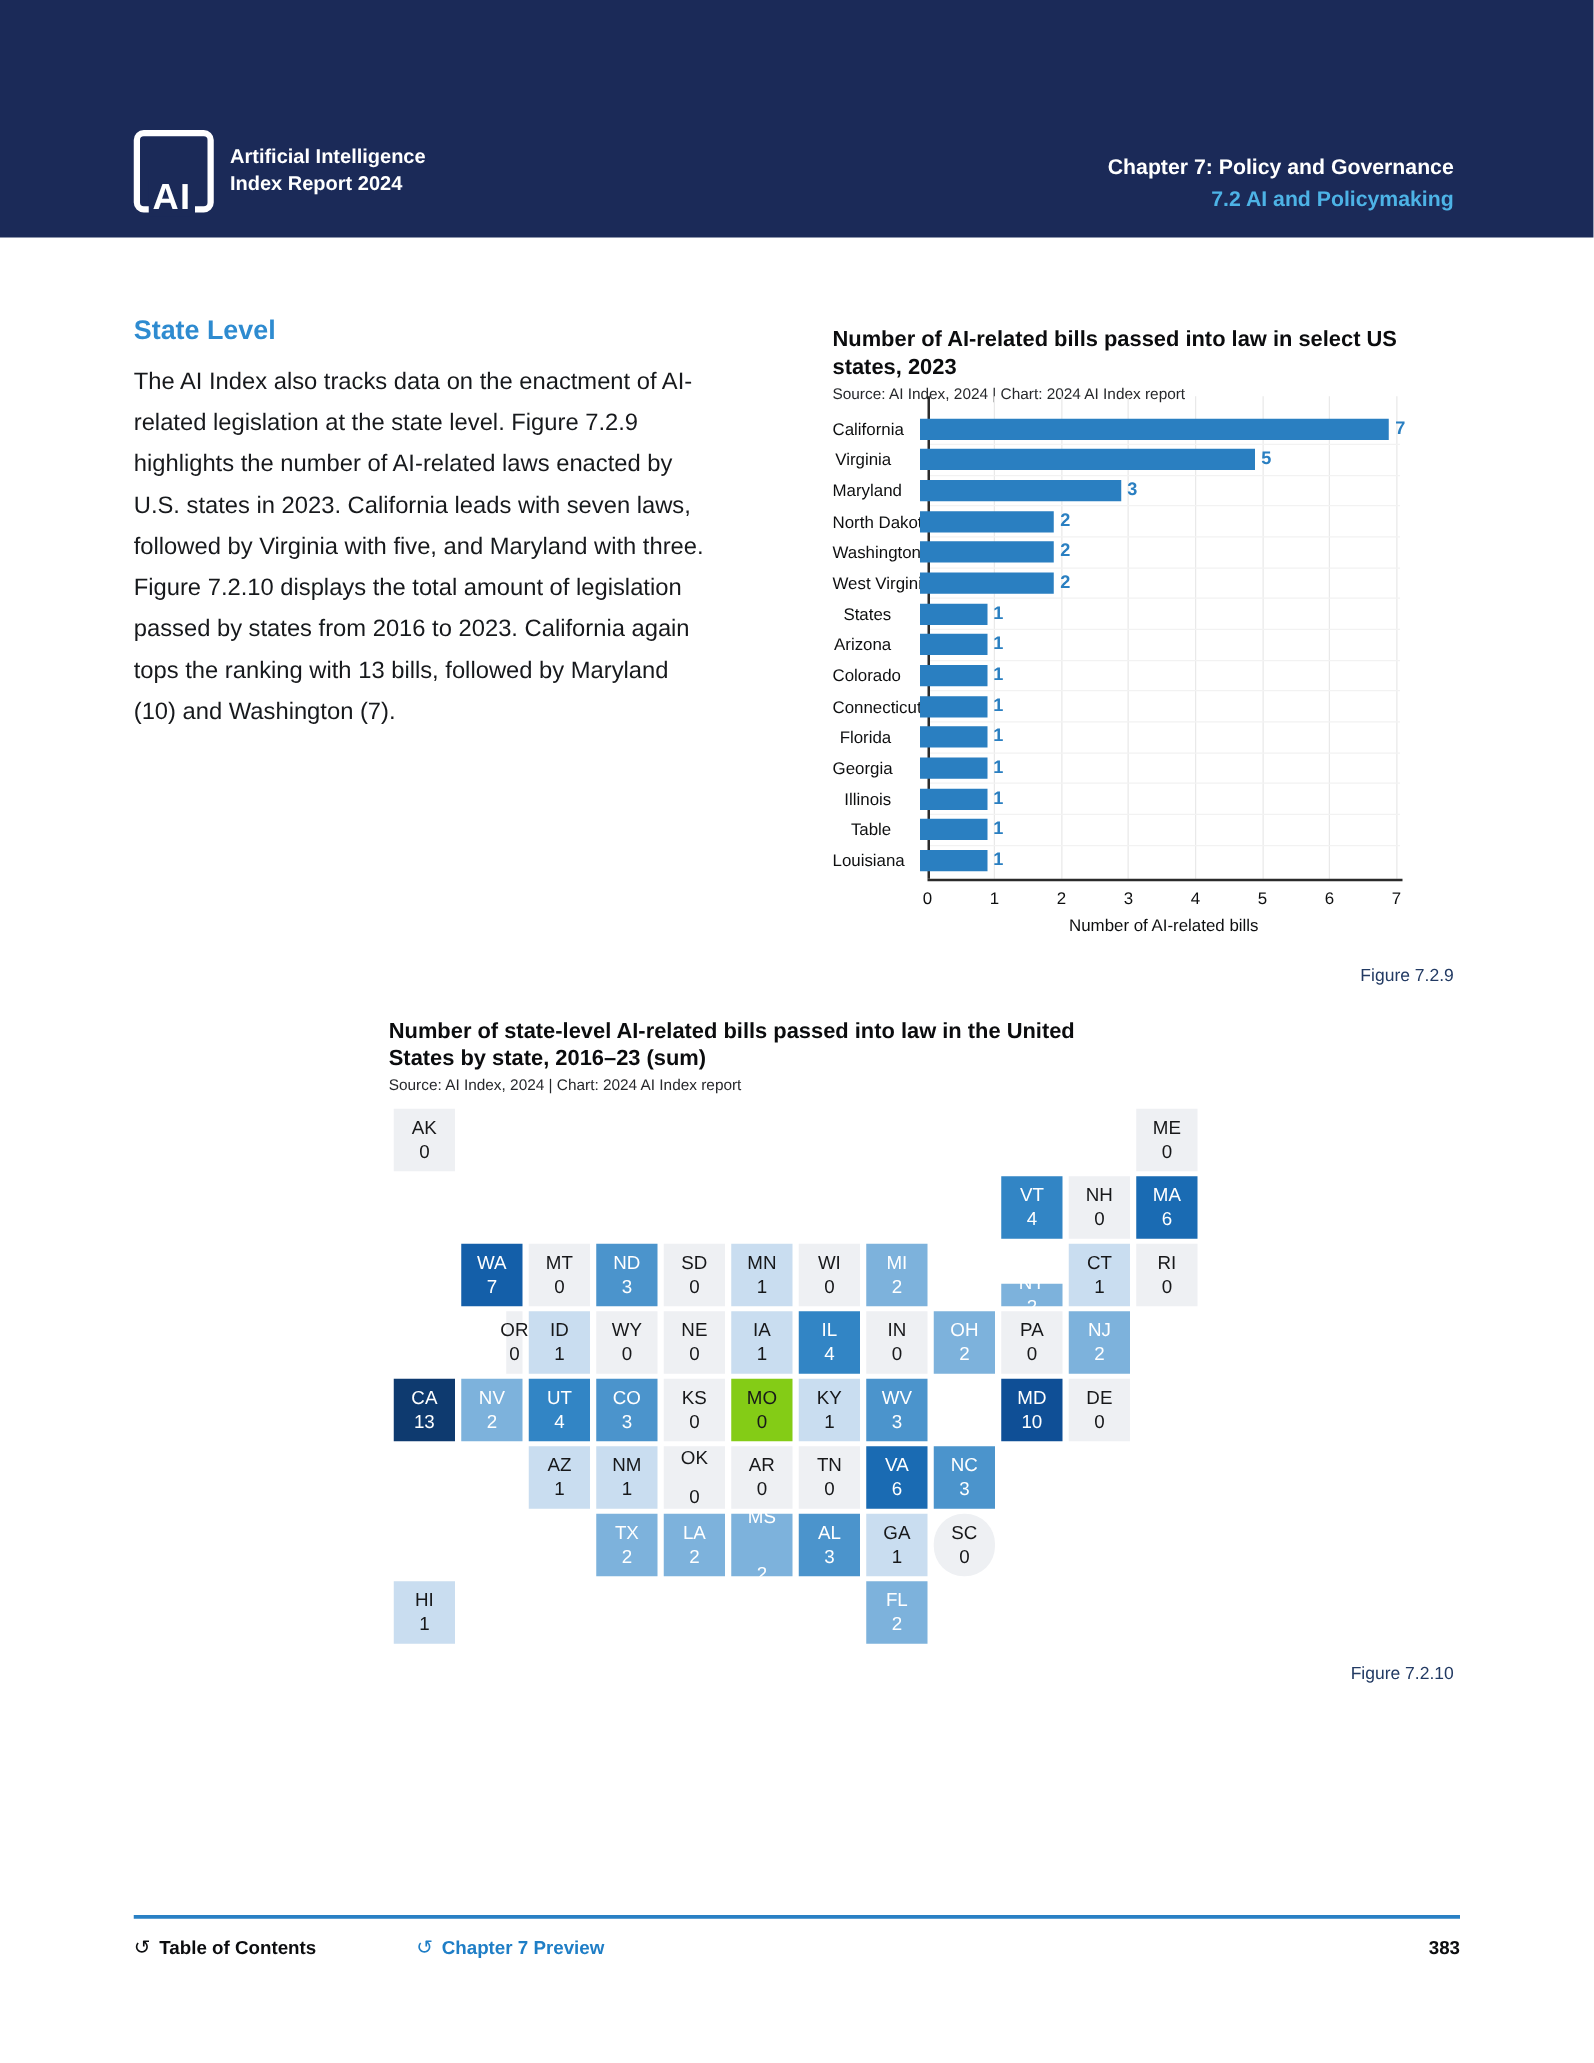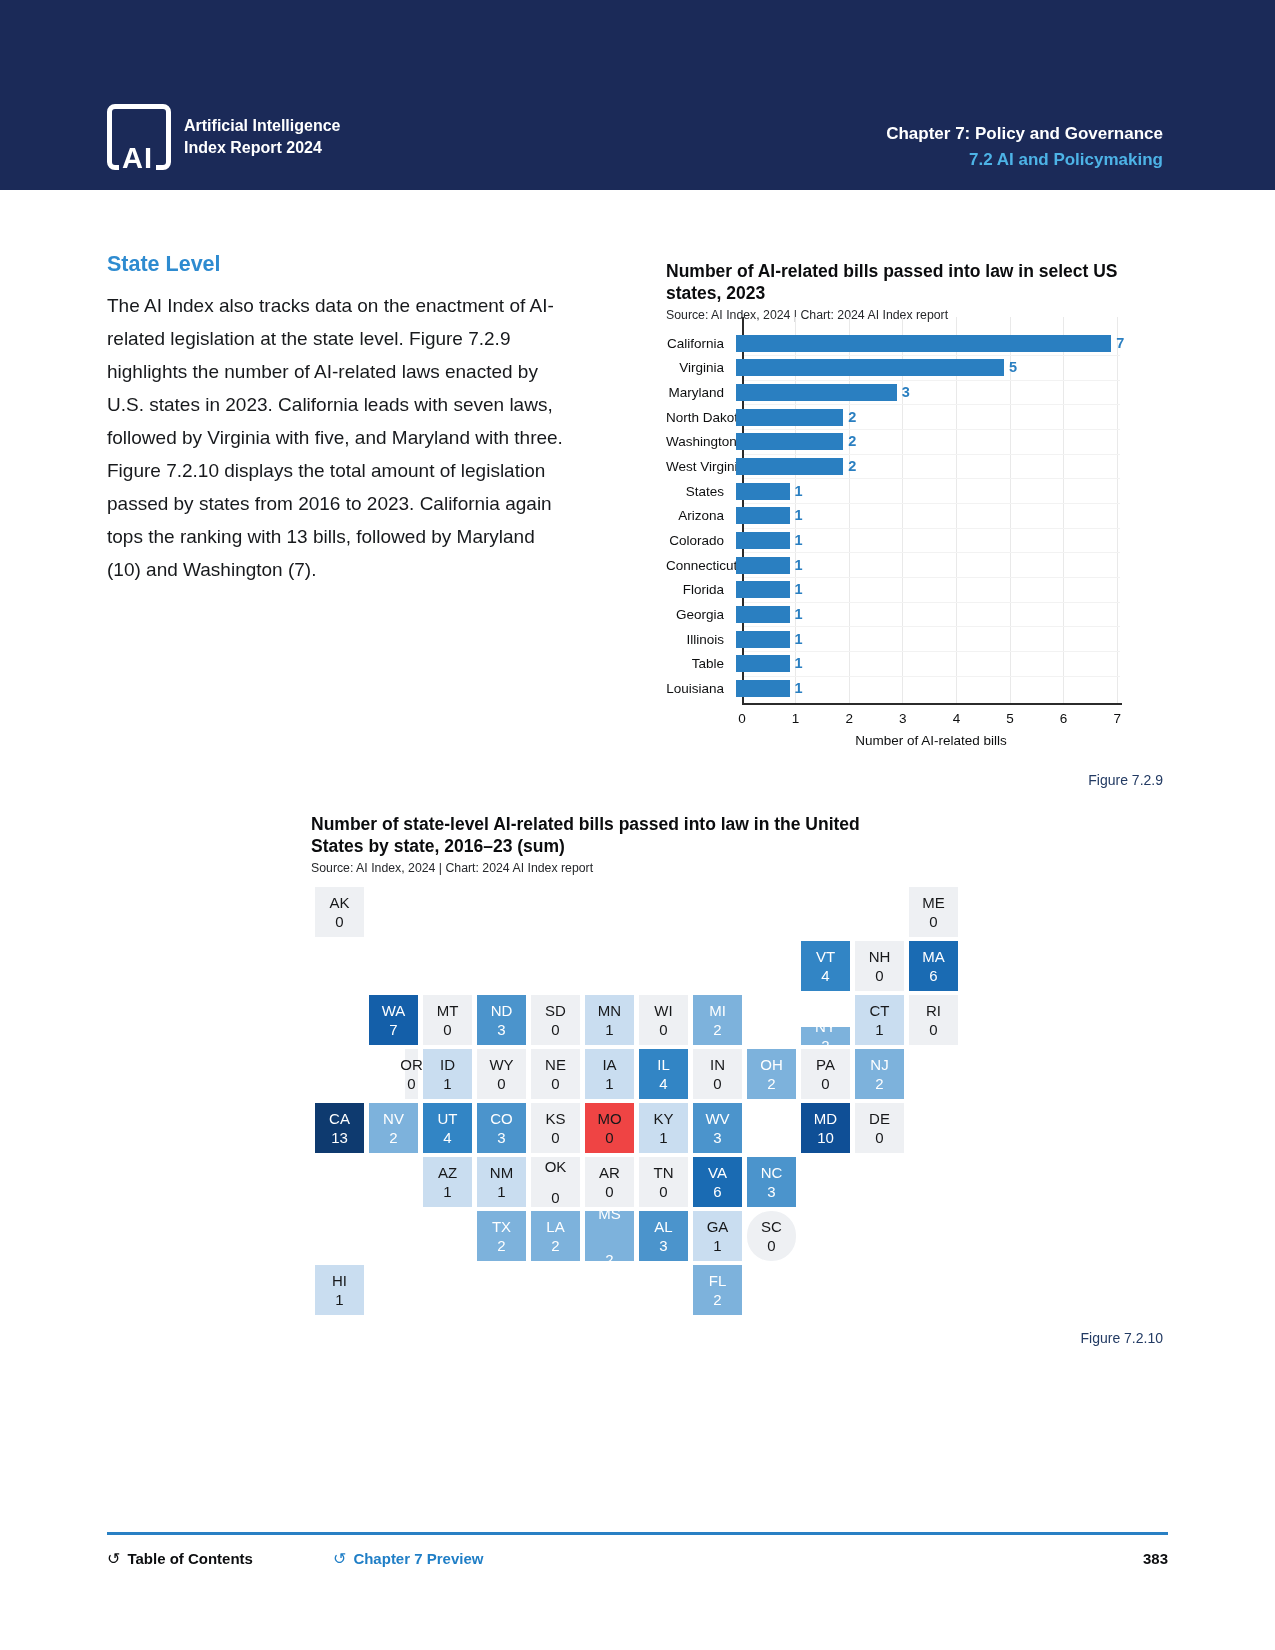--- a/index.html
+++ b/index.html
@@ -29,21 +29,21 @@
   .fig-title { color:#0b0c0e; font-size:17.5px; font-weight:bold; line-height:22px; }
   .fig-source { color:#26282b; font-size:12.3px; margin-top:4px; }
   .barchart { position:relative; margin-top:9px; height:500px; }
   .bar-hgrid { position:absolute; left:76px; top:0; width:378px; height:370px; }
   .hline { position:absolute; left:0; width:100%; height:1px; background:#f2f2f2; }
   .bar-grid { position:absolute; left:76px; top:-14px; width:378px; height:386px; }
   .vline { position:absolute; top:0; width:1px; height:100%; background:#e9e9e9; }
   .y-axis-line { position:absolute; left:76px; top:-14px; width:2px; height:386px; background:#2b2b2b; }
   .bar-rows { position:relative; height:370px; }
   .bar-row { display:flex; align-items:center; height:24.66px; }
-  .bar-cat { width:70px; flex:none; text-align:right; padding-right:12px; font-size:13.5px; color:#0e0f10; white-space:nowrap; }
+  .bar-cat { width:70px; flex:none; text-align:right; padding-right:23px; font-size:13.5px; color:#0e0f10; white-space:nowrap; }
   .bar-track { position:relative; flex:1; height:17px; display:flex; align-items:center; }
   .bar-fill { height:17px; flex:none; }
   .bar-val { font-size:14.5px; font-weight:bold; margin-left:5px; line-height:17px; }
   .x-axis-line { position:absolute; left:76px; top:372px; width:380px; height:2px; background:#2b2b2b; }
   .bar-xticks { position:absolute; left:76px; top:380px; width:378px; height:18px; }
   .xtick { position:absolute; transform:translateX(-50%); font-size:13.5px; color:#0e0f10; }
   .x-label { position:absolute; left:76px; top:402px; width:378px; text-align:center; font-size:13.5px; color:#0e0f10; }
 
   .fig-caption { position:absolute; left:900px; width:263px; text-align:right; font-size:14px; color:#223a63; }
   #caption1 { top:772px; }
@@ -365,21 +365,21 @@
           <span>4</span>
         </div>
         <div class="tile" style="grid-area: 5 / 4; background: rgb(75, 148, 204); color: rgb(255, 255, 255);">
           <span>CO</span>
           <span>3</span>
         </div>
         <div class="tile" style="grid-area: 5 / 5; background: rgb(238, 240, 243); color: rgb(23, 24, 26);">
           <span>KS</span>
           <span>0</span>
         </div>
-        <div class="tile" style="grid-area: 5 / 6; background: #ef4444; color: rgb(23, 24, 26);">
+        <div class="tile" style="grid-area: 5 / 6; background: #84cc16; color: rgb(23, 24, 26);">
           <span>MO</span>
           <span>0</span>
         </div>
         <div class="tile" style="grid-area: 5 / 7; background: rgb(201, 221, 240); color: rgb(23, 24, 26);">
           <span>KY</span>
           <span>1</span>
         </div>
         <div class="tile" style="grid-area: 5 / 8; background: rgb(75, 148, 204); color: rgb(255, 255, 255);">
           <span>WV</span>
           <span>3</span>

